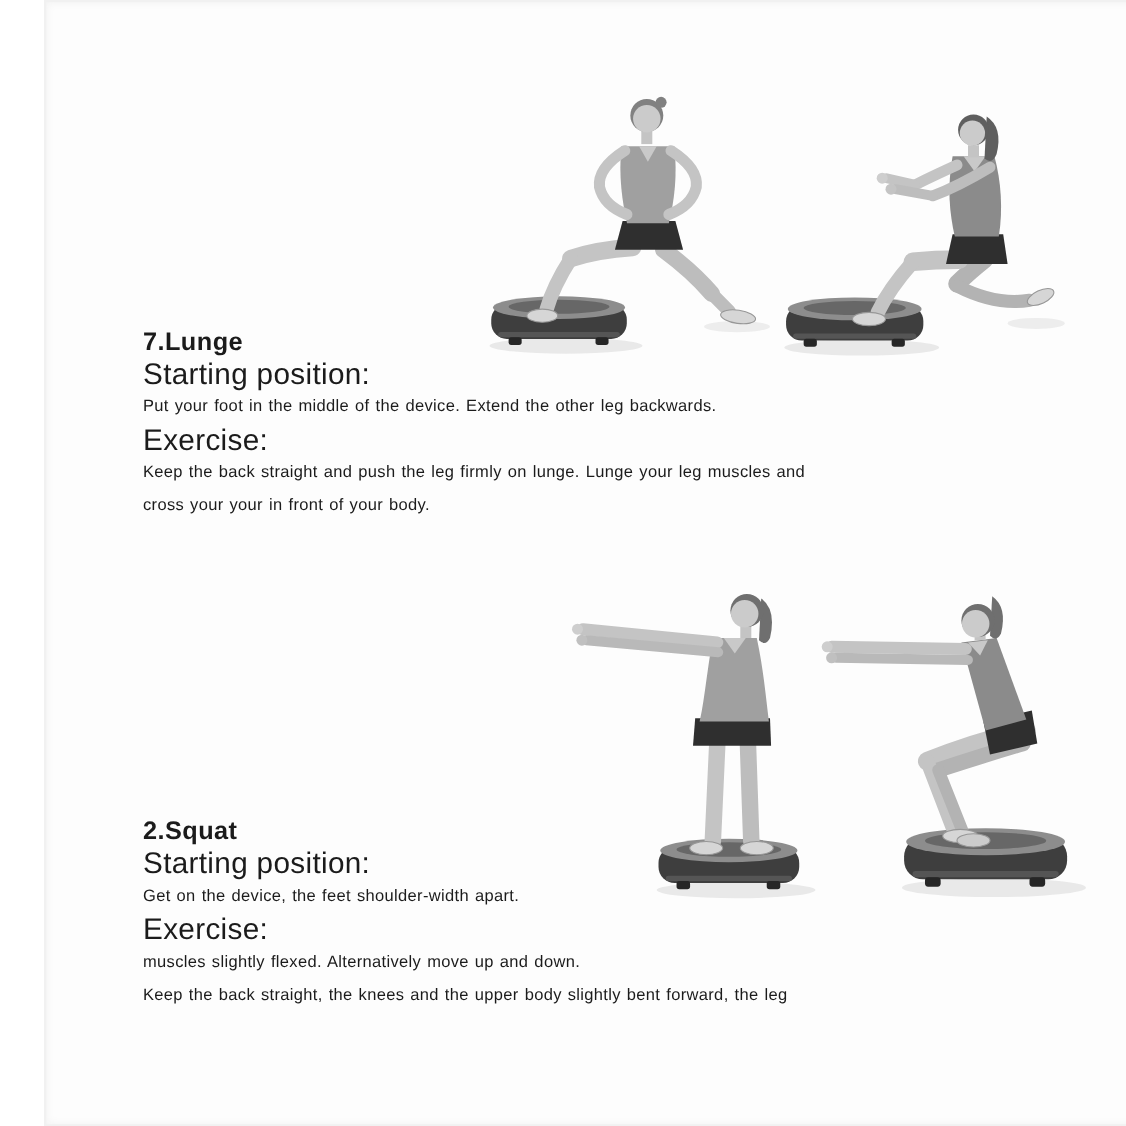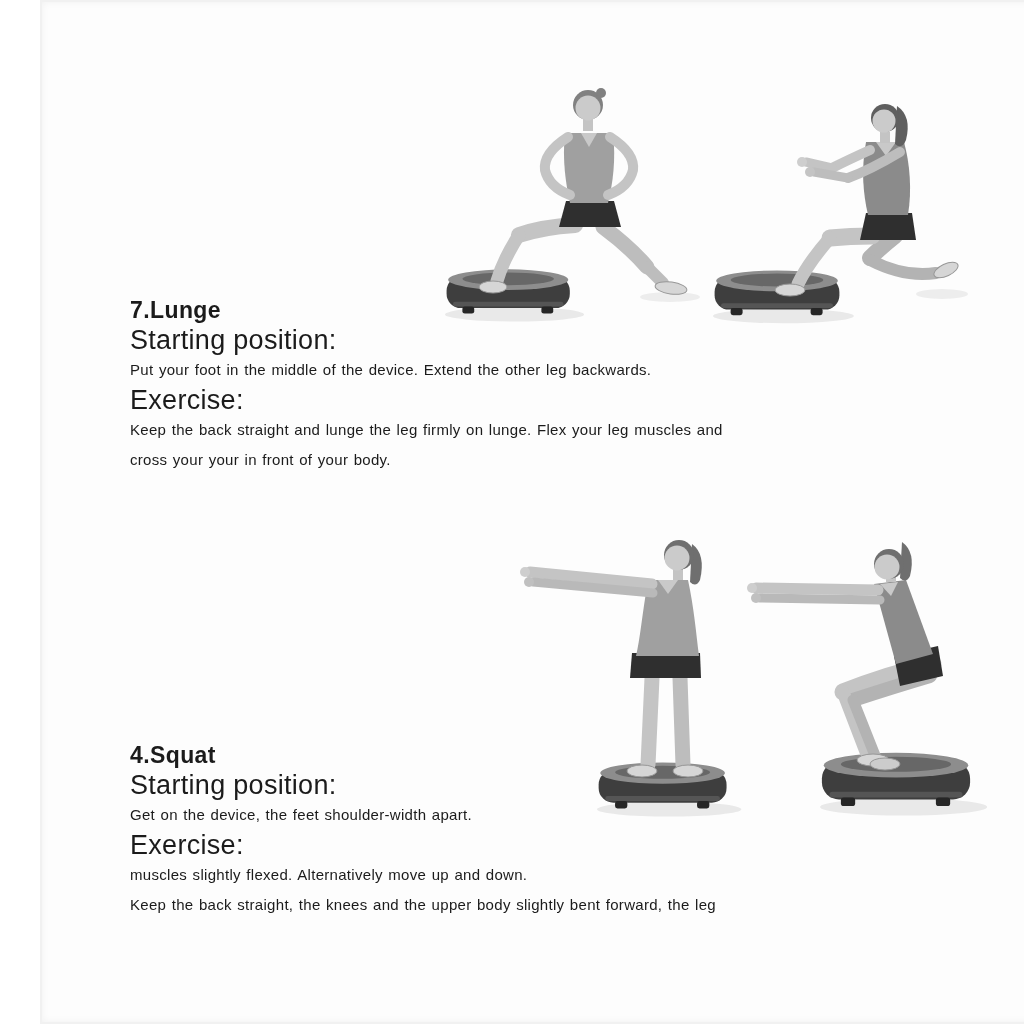--- a/index.html
+++ b/index.html
@@ -102,21 +102,21 @@
       <circle cx="195" cy="40" r="14" fill="#5f5f5f"></circle>
       <circle cx="194" cy="43" r="11.5" fill="#cbcbcb"></circle>
     </svg>
   </div>
 
   <div class="textblock" style="top:295px">
     <p class="h-num">7.Lunge</p>
     <p class="h-label">Starting position:</p>
     <p class="body-line">Put your foot in the middle of the device. Extend the other leg backwards.</p>
     <p class="h-label">Exercise:</p>
-    <p class="body-line">Keep the back straight and lunge the leg firmly on lunge. Flex your leg muscles and</p>
+    <p class="body-line">Keep the back straight and push the leg firmly on lunge. Lunge your leg muscles and</p>
     <p class="body-line">cross your your in front of your body.</p>
   </div>
 
   <div class="photo" style="left:462px;top:520px;width:250px;height:300px" role="img" aria-label="woman standing upright on vibration plate with arms extended straight forward">
     <svg viewBox="0 0 250 300">
       <use href="#plate" transform="translate(95,240) scale(0.82)"></use>
 
       <path d="M150,158 L146,245" stroke="#c4c4c4" stroke-width="15" fill="none" stroke-linecap="round"></path>
       <path d="M178,158 L181,245" stroke="#bdbdbd" stroke-width="15" fill="none" stroke-linecap="round"></path>
       <ellipse cx="140" cy="251" rx="15" ry="6" fill="#d6d6d6" stroke="#979797" stroke-width="1"></ellipse>
@@ -162,21 +162,21 @@
       <circle cx="28" cy="74" r="5" fill="#c0c0c0"></circle>
 
       <rect x="158" y="46" width="10" height="12" fill="#c4c4c4"></rect>
       <path d="M174,18 Q188,28 182,52 Q178,60 172,54 Z" fill="#6f6f6f"></path>
       <circle cx="161" cy="40" r="15" fill="#6f6f6f"></circle>
       <circle cx="159" cy="43" r="12.5" fill="#cbcbcb"></circle>
     </svg>
   </div>
 
   <div class="textblock" style="top:740px">
-    <p class="h-num">4.Squat</p>
+    <p class="h-num">2.Squat</p>
     <p class="h-label">Starting position:</p>
     <p class="body-line">Get on the device, the feet shoulder-width apart.</p>
     <p class="h-label">Exercise:</p>
     <p class="body-line">muscles slightly flexed. Alternatively move up and down.</p>
     <p class="body-line">Keep the back straight, the knees and the upper body slightly bent forward, the leg</p>
   </div>
 
   <div class="page-number">11</div>
 
 </div>

